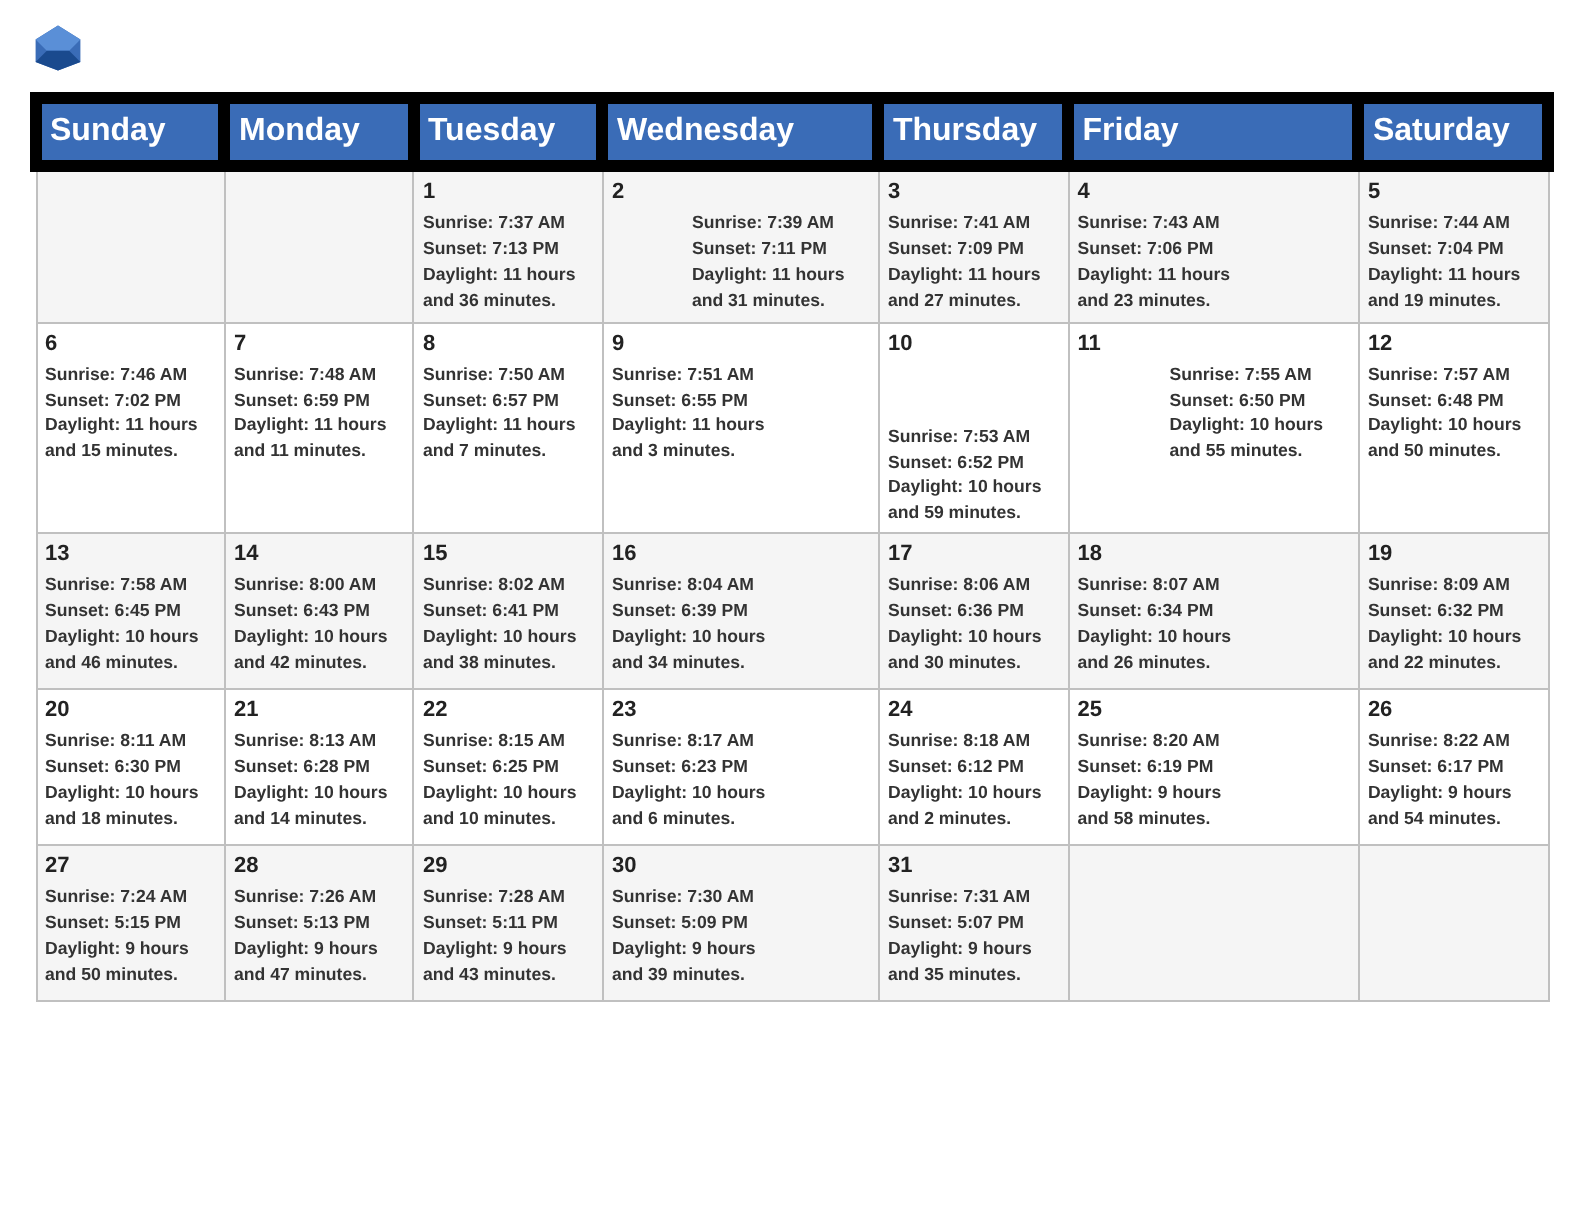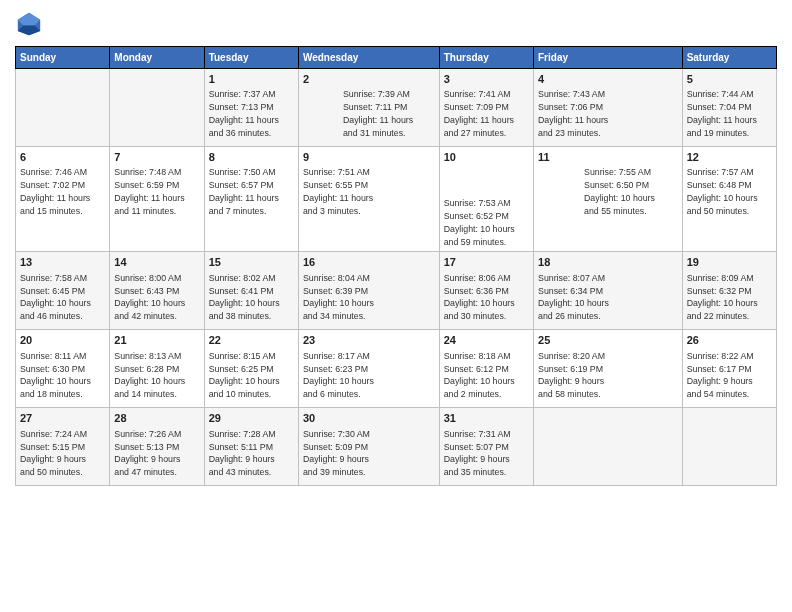--- a/index.html
+++ b/index.html
@@ -51,23 +51,23 @@
     table {
       width: 100%;
       border-collapse: collapse;
       font-size: 9.5px;
     }
     thead tr th {
       background: #3a6cb7;
       color: #fff;
       padding: 5px 4px;
       text-align: left;
-      font-size: 10px;
+      font-size: 16px;
       font-weight: bold;
-      border: 1px solid #000000;
+      border: 6px solid #000000;
     }
     tbody tr td {
       border: 1px solid #c0c0c0;
       padding: 3px 4px;
       vertical-align: top;
       height: 78px;
       color: #222;
       line-height: 1.4;
     }
     tbody tr:nth-child(odd) td {
@@ -79,20 +79,21 @@
     .day-num {
       font-weight: bold;
       font-size: 11px;
       display: block;
       margin-bottom: 1px;
     }
     .day-content {
       font-size: 8.8px;
       color: #333;
       line-height: 1.45;
+      font-weight: bold;
     }
     .empty-cell {
       background: #f9f9f9;
     }
   </style>
 </head>
 <body>
 
 <div class="page">
   <div class="header">

